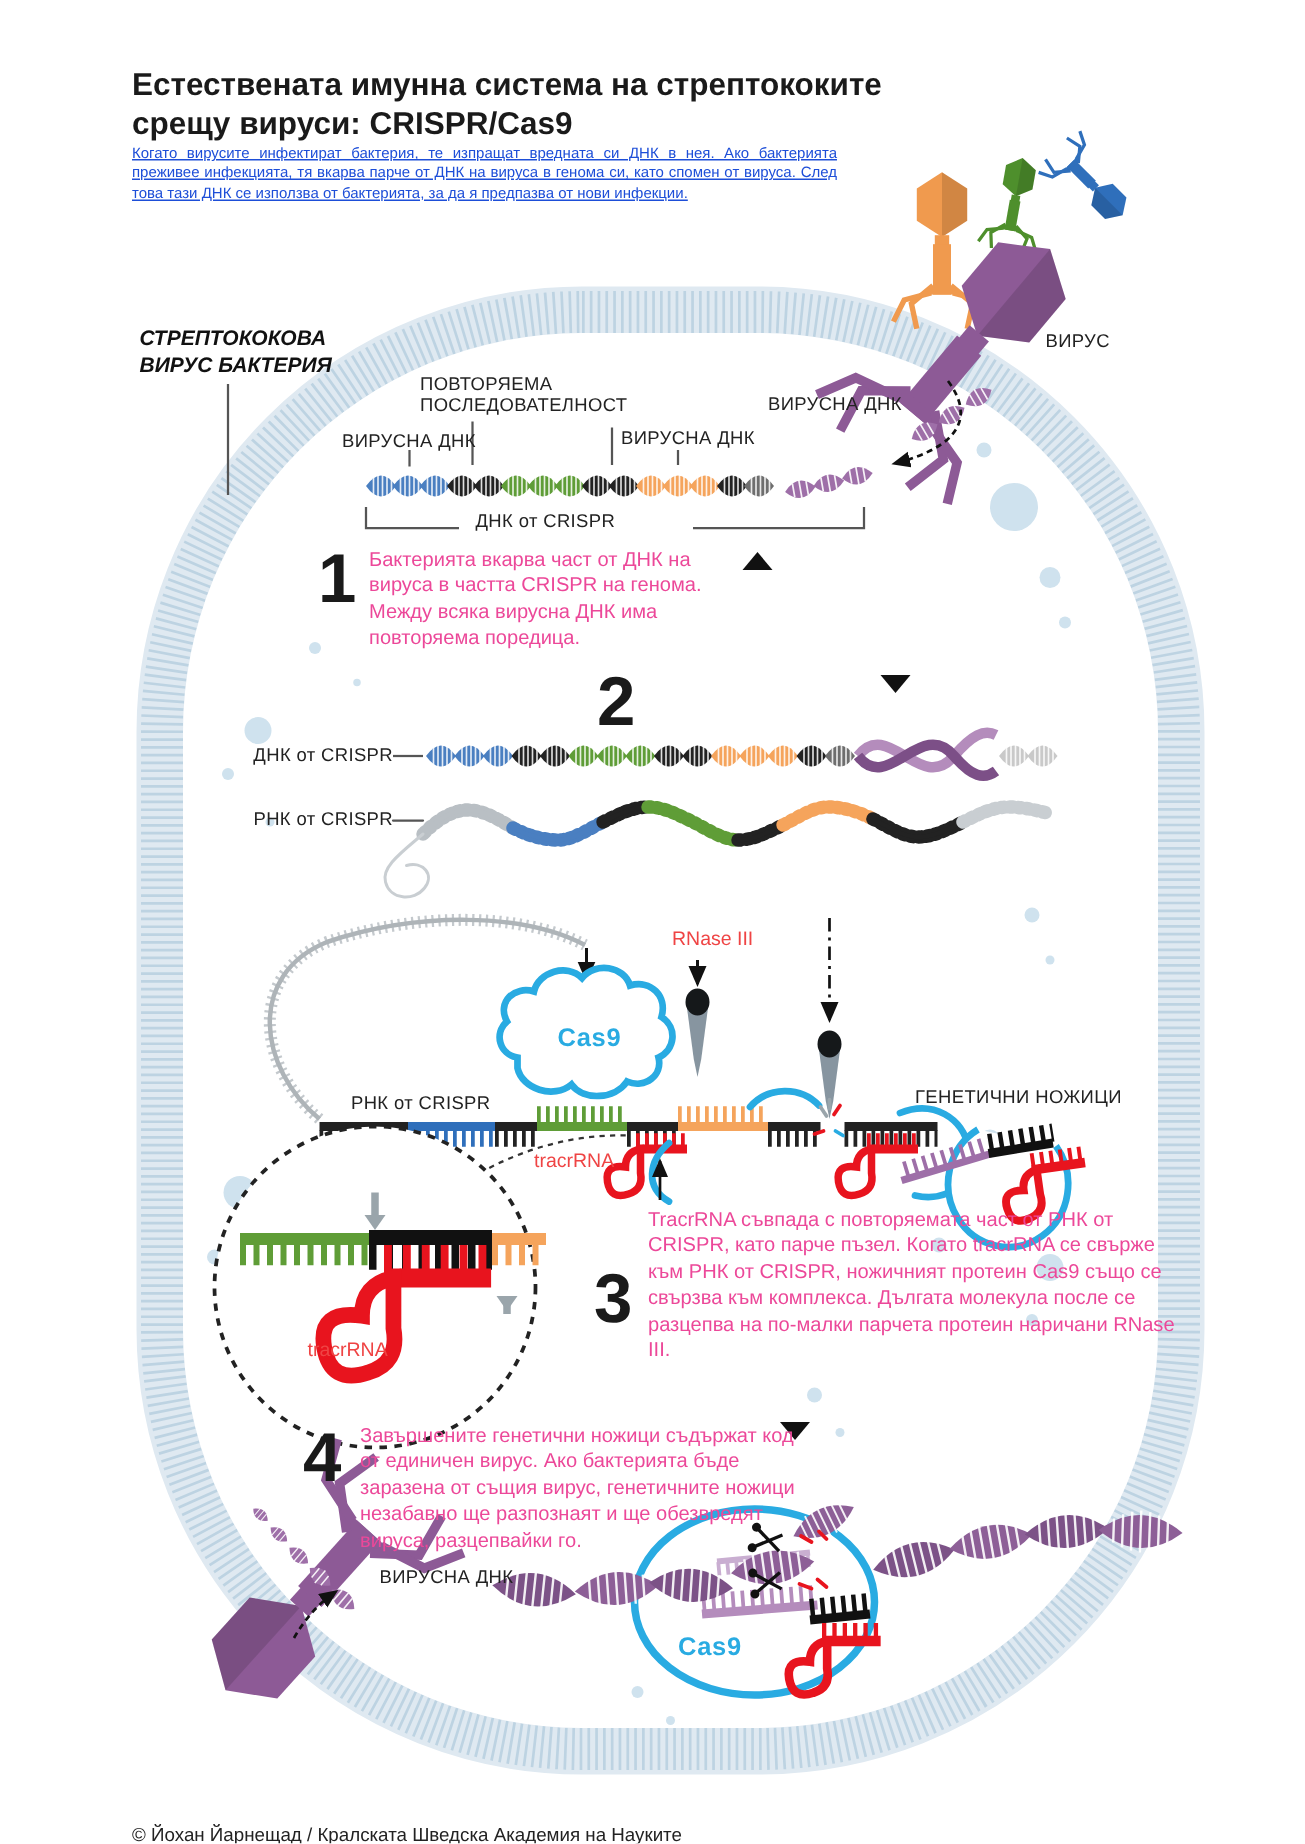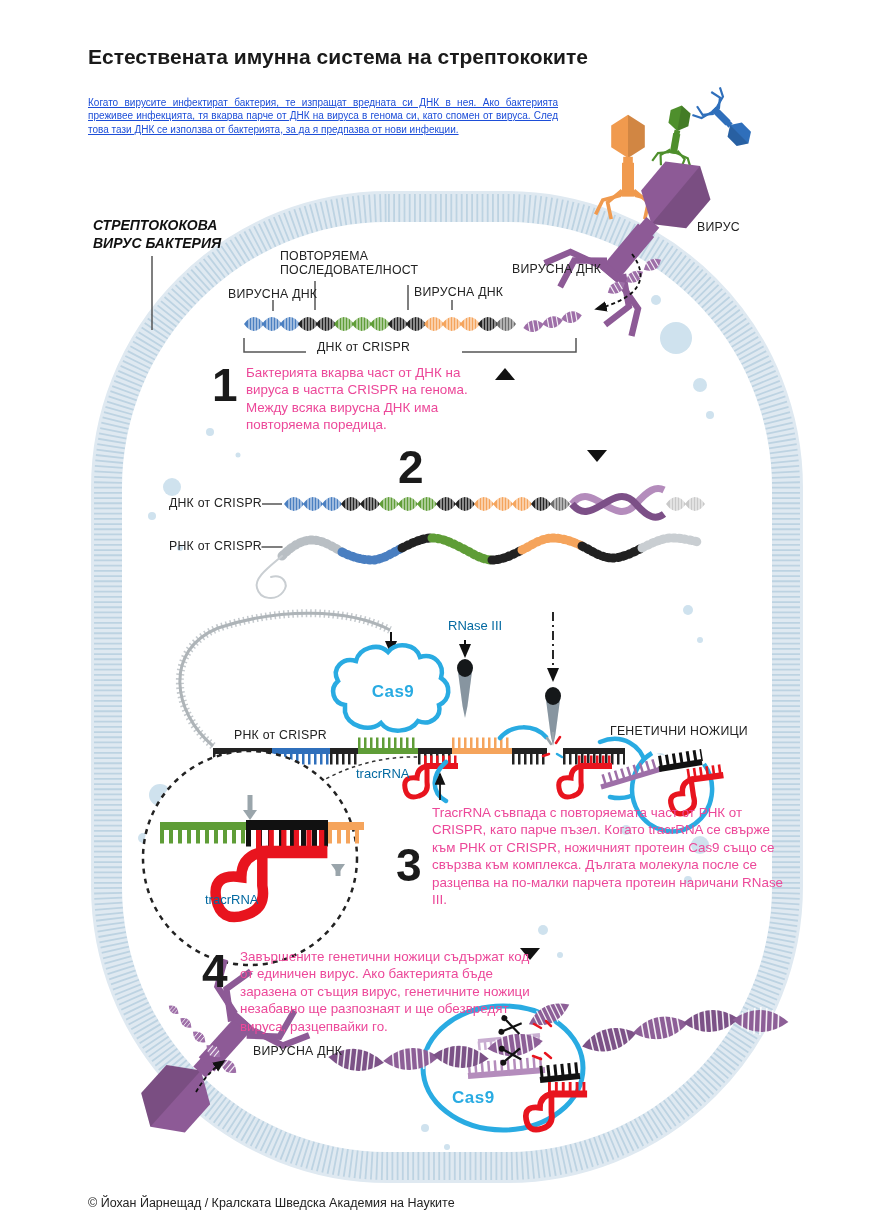--- a/index.html
+++ b/index.html
@@ -6,22 +6,22 @@
   .page{position:relative;width:870px;height:1229px;background:#fff;overflow:hidden;
         font-family:"Liberation Sans",sans-serif;color:#1a1a1a;}
   .abs{position:absolute;}
   .title{font-size:21px;font-weight:bold;line-height:1.25;white-space:nowrap;color:#1a1a1a;}
   .intro{font-size:10px;line-height:1.33;text-align:justify;color:#1d4ed8;text-decoration:underline;}
   .t-caps{font-size:12.3px;color:#222;letter-spacing:.25px;white-space:nowrap;}
   .t-ital{font-size:14px;font-weight:bold;font-style:italic;line-height:1.3;white-space:nowrap;color:#111;}
   .t-step{font-size:13.4px;line-height:1.3;color:#ec4899;}
   .t-num{font-size:46px;font-weight:bold;line-height:1;color:#1a1a1a;}
   .t-cyan{color:#29abe2;font-weight:bold;font-size:17px;letter-spacing:.5px;}
-  .t-small{font-size:13px;color:#0369a1;white-space:nowrap;}
-  .t-foot{font-size:12.5px;color:#222;white-space:nowrap;}
+  .t-small{font-size:13px;color:#ef4444;white-space:nowrap;}
+  .t-foot{font-size:12.5px;color:#222;white-space:nowrap;margin-top:20px;}
   .bgwhite{background:#fff;padding:0 5px;}
   .ctr{}
   svg{display:block;}
 </style>
 </head>
 <body>
 
 <div class="page">
 
 <svg class="abs" style="left:0;top:0" width="870" height="1229" viewBox="0 0 870 1229">
@@ -391,20 +391,21 @@
     <use href="#slens" transform="translate(184,1014) rotate(40) scale(0.8)"></use>
     <use href="#slens" transform="translate(197,1027) rotate(40) scale(0.9)"></use>
     <use href="#slens" transform="translate(211,1040) rotate(40) scale(1.0)"></use>
     <use href="#slens" transform="translate(226,1054) rotate(40) scale(1.1)"></use>
   </g>
   <path d="M196,1092 C203,1080 211,1070 224,1061" fill="none" stroke="#111" stroke-width="1.8" stroke-dasharray="4 3" marker-end="url(#ah)"></path>
 </svg>
 
 <div class="abs title" style="left:88px;top:44px">
   <div>Естествената имунна система на стрептококите</div>
+  <div>срещу вируси: CRISPR/Cas9</div>
 </div>
 <div class="abs intro" style="left:88px;top:96px;width:470px">Когато вирусите инфектират бактерия, те изпращат вредната си ДНК в нея. Ако бактерията преживее инфекцията, тя вкарва парче от ДНК на вируса в генома си, като спомен от вируса. След това тази ДНК се използва от бактерията, за да я предпазва от нови инфекции.</div>
 
 <div class="abs t-ital" style="left:93px;top:216px">
   <div>СТРЕПТОКОКОВА</div>
   <div>ВИРУС БАКТЕРИЯ</div>
 </div>
 
 <div class="abs t-caps" style="left:697px;top:220px">ВИРУС</div>
 

